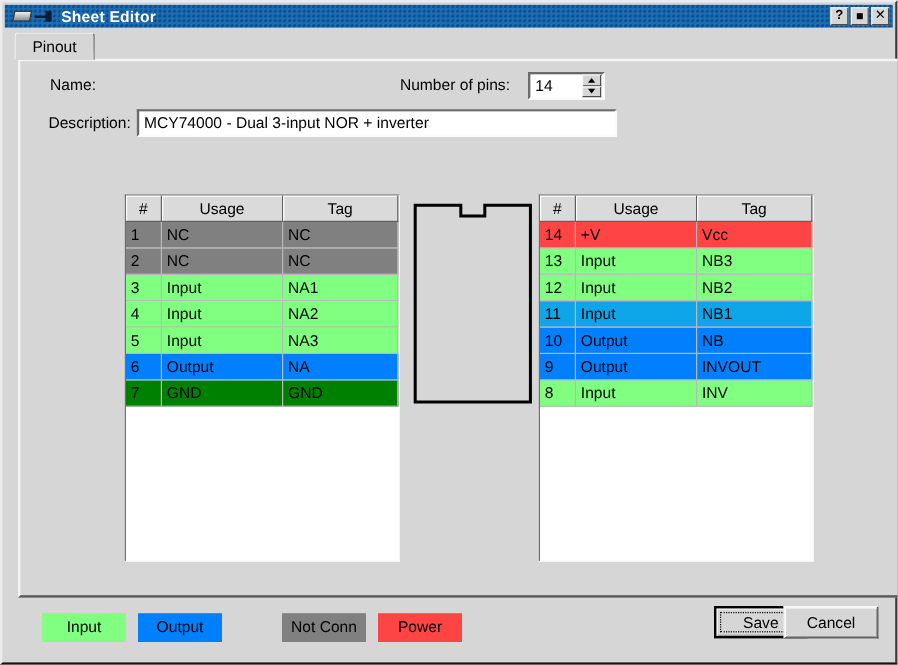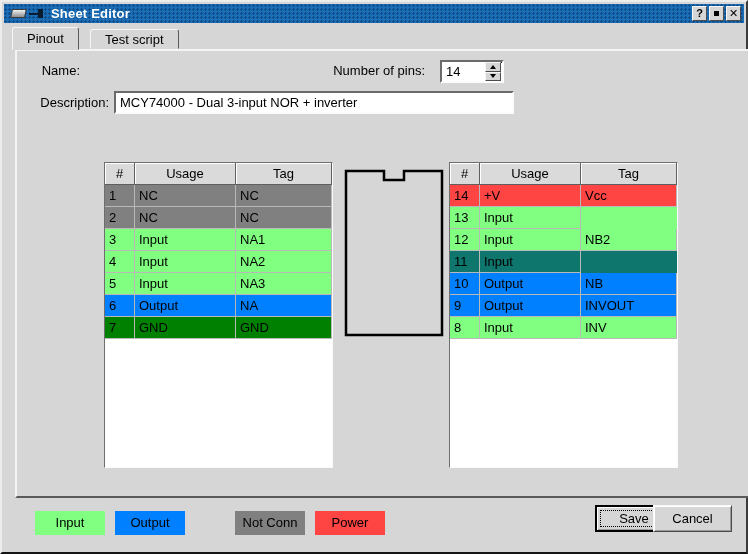--- a/index.html
+++ b/index.html
@@ -116,21 +116,20 @@
     <div class="tb-buttons">
       <div class="tb-btn">?</div>
       <div class="tb-btn">
         <div class="glyph-square"></div>
       </div>
       <div class="tb-btn">✕</div>
     </div>
   </div>
 
   <div class="tab active" style="left:10px;">Pinout</div>
-  <div class="tab inactive" style="left:88px;">Test script</div>
 
   <div class="tabpage">
 
     <div class="lbl" style="left:5px; top:12px; width:58px;">Name:</div>
 
     <div class="lbl" style="left:280px; top:12px; width:128px;">Number of pins:</div>
     <div class="sunken-field spinbox" style="left:423px; top:9px; width:64px; height:23px;">
       <input class="text-input" type="text" style="width: 43px;" value="14">
       <div class="spin-btns">
         <div class="spin-btn">
@@ -213,31 +212,33 @@
 
           <div class="pt-row" style="background: rgb(255, 68, 68);">
             <div class="pt-cell c-pin">14</div>
             <div class="pt-cell c-usage">+V</div>
             <div class="pt-cell c-tag">Vcc</div>
           </div>
 
           <div class="pt-row" style="background: rgb(128, 255, 128);">
             <div class="pt-cell c-pin">13</div>
             <div class="pt-cell c-usage">Input</div>
+            <div class="pt-cell c-tag">NB3</div>
           </div>
 
           <div class="pt-row" style="background: rgb(128, 255, 128);">
             <div class="pt-cell c-pin">12</div>
             <div class="pt-cell c-usage">Input</div>
             <div class="pt-cell c-tag">NB2</div>
           </div>
 
-          <div class="pt-row" style="background: #0f766e;">
+          <div class="pt-row" style="background: #0ea5e9;">
             <div class="pt-cell c-pin">11</div>
             <div class="pt-cell c-usage">Input</div>
+            <div class="pt-cell c-tag">NB1</div>
           </div>
 
           <div class="pt-row" style="background: rgb(0, 128, 255);">
             <div class="pt-cell c-pin">10</div>
             <div class="pt-cell c-usage">Output</div>
             <div class="pt-cell c-tag">NB</div>
           </div>
 
           <div class="pt-row" style="background: rgb(0, 128, 255);">
             <div class="pt-cell c-pin">9</div>

